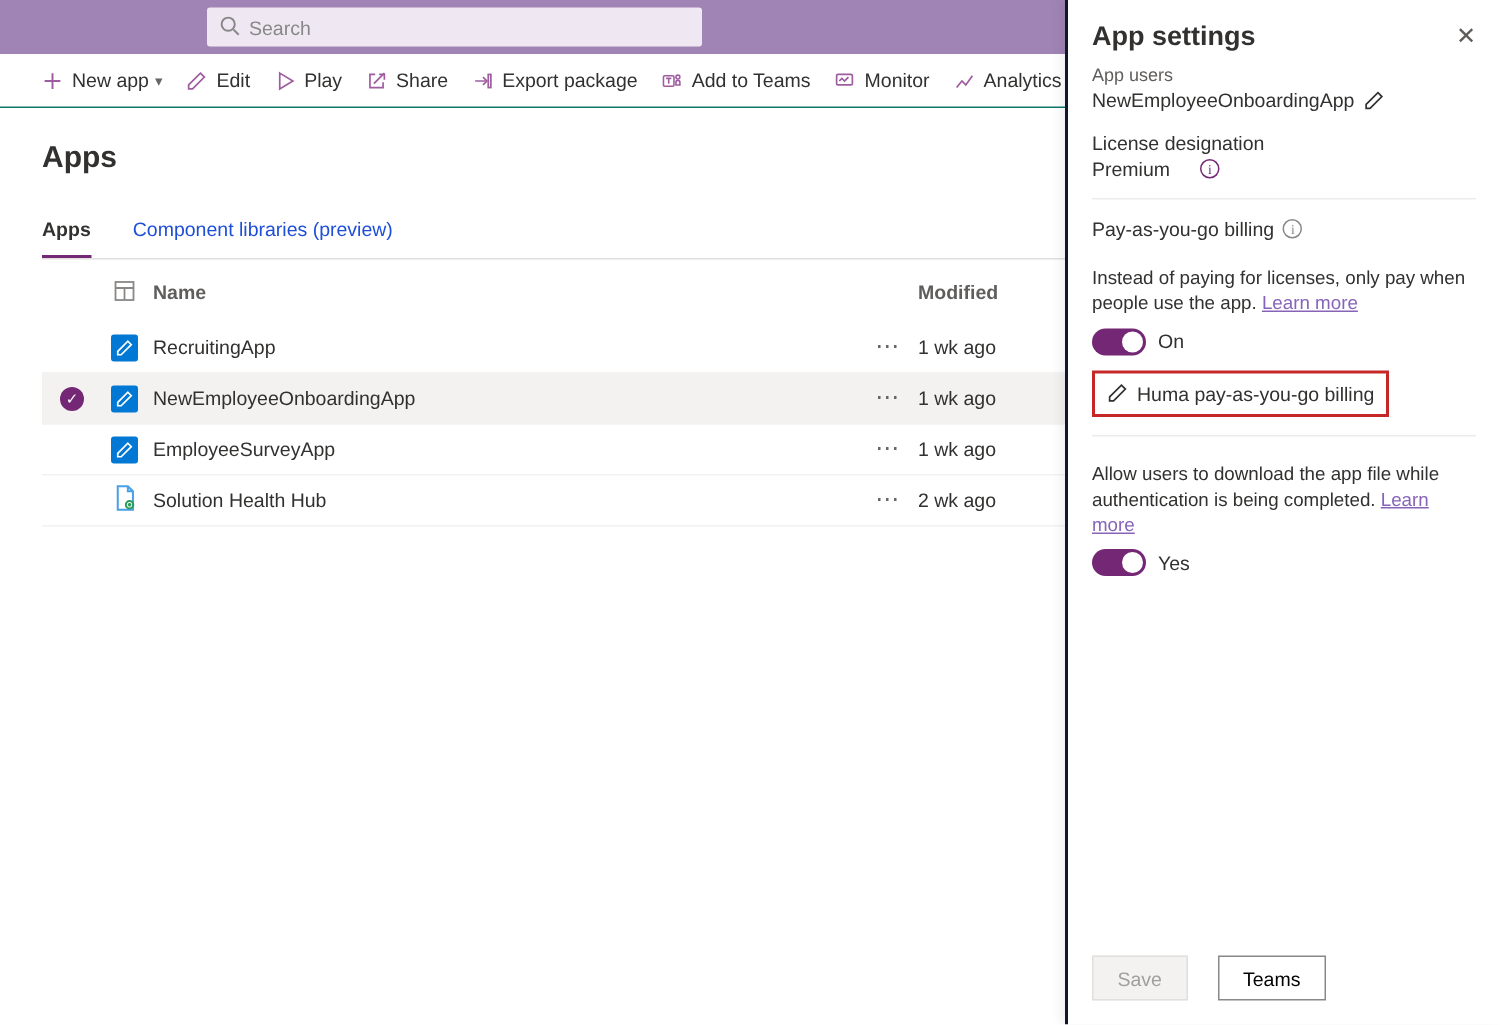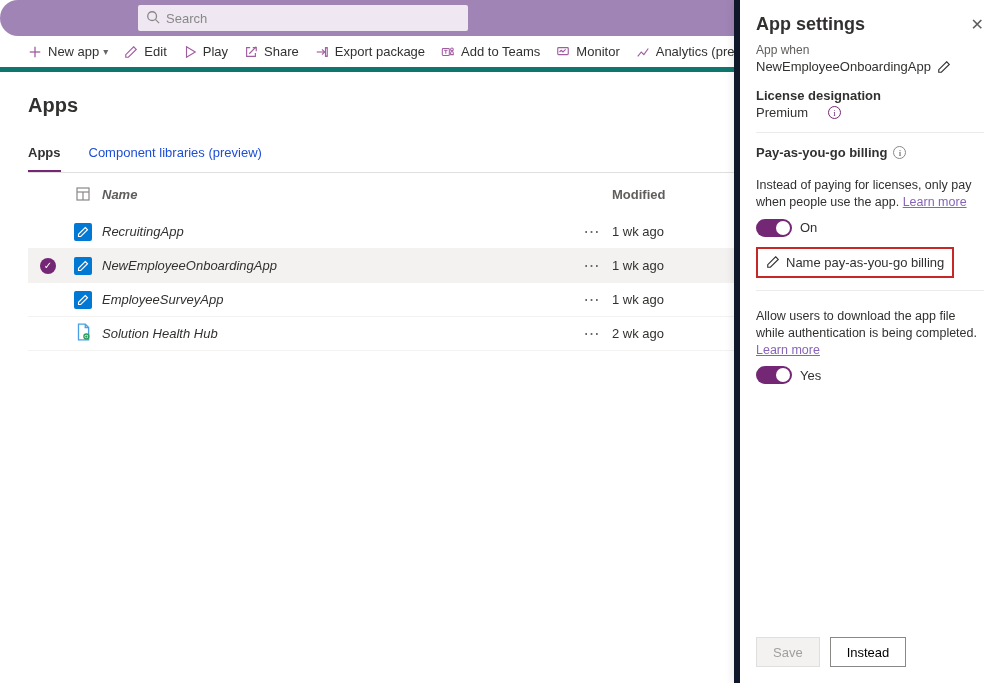--- a/index.html
+++ b/index.html
@@ -1,84 +1,84 @@
 <!DOCTYPE html>
 <html><head>
 <meta charset="utf-8">
 <style>
   * { box-sizing: border-box; margin: 0; padding: 0; font-family: "Segoe UI", Arial, sans-serif; }
   body { width: 1000px; height: 683px; overflow: hidden; background: #fff; position: relative; font-size: 13px; color: #323130; }
 
   
-  .topbar { height: 36px; background: #a084b5; display: flex; align-items: center; padding: 0 12px; color: #fff; border-radius: 18px; }
+  .topbar { height: 36px; background: #a084b5; display: flex; align-items: center; padding: 0 12px; color: #fff; }
   .search-wrap { position: relative; margin-left: 126px; }
   .search-input { width: 330px; height: 26px; padding: 0 8px 0 28px; border: none; border-radius: 2px; background: #efe7f1; font-size: 13px; color: #555; }
   .search-input::placeholder { color: #888; }
   .search-icon { position: absolute; left: 8px; top: 5px; width: 14px; height: 14px; color: #888; }
   .env-block { margin-left: auto; display:flex; align-items:center; gap:6px; font-size:11px; line-height:1.1; color:#f3f3f3; }
   .env-block .env-label { font-size: 10px; opacity: .9; }
   .env-block .env-name { font-size: 12px; }
   .env-icon { width:16px; height:16px; opacity:.9; }
 
   
-  .toolbar { height: 36px; border-bottom: 5px solid #0f766e; display: flex; align-items: center; padding: 0 20px 0 28px; gap: 16px; font-size: 13px; color: #323130; white-space: nowrap; }
+  .toolbar { height: 36px; border-bottom: 1px solid #0f766e; display: flex; align-items: center; padding: 0 20px 0 28px; gap: 16px; font-size: 13px; color: #323130; white-space: nowrap; }
   .tb-item { display: inline-flex; align-items: center; gap: 6px; cursor: pointer; color: #323130; }
   .tb-item svg { width: 14px; height: 14px; }
   .tb-chevron { font-size: 10px; margin-left: -2px; color:#666;}
 
   
   .main { padding: 22px 28px 0 28px; }
   .page-title { font-size: 20px; font-weight: 600; margin-bottom: 20px; }
   .tabs { display: flex; gap: 28px; border-bottom: 1px solid #e1dfdd; font-size: 13px; }
   .tab { padding: 8px 0 10px 0; cursor: pointer; color: #1d4ed8; border-bottom: 2px solid transparent; }
   .tab.active { border-bottom-color: #742774; color:#323130; font-weight:600;}
   
   .grid-header { display:flex; align-items:center; height:42px; font-size:13px; color:#605e5c; font-weight:600; padding: 0 0 0 0;}
   .col-chk { width: 40px; }
   .col-icon { width: 30px; display:flex; align-items:center; justify-content:center;}
-  .col-name { flex: 1 1 auto; padding-left:4px;font-style:italic; }
+  .col-name { flex: 1 1 auto; padding-left:4px; }
   .col-actions { width: 40px; text-align:center; color:#888;}
   .col-modified { width: 160px; }
   .col-owner { width: 180px; }
   .col-trail { width: 20px; }
 
   .cust-icon { width:16px; height:16px; color:#8a8886;}
   
   .row { display:flex; align-items:center; height:34px; font-size:13px; border-bottom:1px solid #f3f2f1; }
   .row.selected { background:#f3f2f1; }
   .row .col-chk { display:flex; align-items:center; justify-content:center;}
   .checkmark { width:16px; height:16px; border-radius:50%; background:#742774; color:#fff; display:flex; align-items:center; justify-content:center; font-size:10px;}
   .app-tile { width:18px; height:18px; border-radius:2px; display:flex; align-items:center; justify-content:center; }
   .app-tile svg { width:12px; height:12px; }
   .tile-purple { background:#0078d4; }
   .doc-icon svg { width:18px; height:18px; }
   .more { font-size:16px; letter-spacing:1px; color:#666; cursor:pointer; line-height:1; }
 
   
-  .panel { position:absolute; top:0; right:0; width:266px; height:683px; background:#fff; border-left:6px solid #0f172a; box-shadow:-2px 0 8px rgba(0,0,0,.08); display:flex; flex-direction:column; }
+  .panel { position:absolute; top:0; right:0; width:290px; height:683px; background:#fff; border-left:2px solid #0f172a; box-shadow:-2px 0 8px rgba(0,0,0,.08); display:flex; flex-direction:column; }
   .panel-inner { padding: 14px 16px 0 16px; flex:1 1 auto; overflow:hidden; font-size:13px; color:#323130;}
   .panel-head { display:flex; align-items:center; justify-content:space-between; margin-bottom:4px;}
   .panel-title { font-size:18px; font-weight:600; }
   .close-x { font-size:16px; color:#605e5c; cursor:pointer; line-height:1;}
   .field-label { font-size:12px; color:#605e5c; margin-top:8px;}
   .app-name-row { display:flex; align-items:center; gap:6px; font-size:13px; margin-top:2px;}
   .section-hr { border:none; border-top:1px solid #edebe9; margin:12px 0; }
-  .section-title { font-size:13px; font-weight:700; display:flex; align-items:center; gap:6px;text-align:right;}
+  .section-title { font-size:13px; font-weight:400; display:flex; align-items:center; gap:6px;text-align:right;}
   .info-i { width:13px; height:13px; border:1px solid #8a8886; border-radius:50%; display:inline-flex; align-items:center; justify-content:center; font-size:9px; color:#8a8886; font-style:normal; font-family:Georgia,serif;}
   .info-i.purple { border-color:#742774; color:#742774; }
   .desc { font-size:12.5px; color:#323130; margin-top:17px; line-height:1.35;}
   .desc a, .link { color:#8764b8; text-decoration:underline; cursor:pointer;}
   .toggle-row { display:flex; align-items:center; gap:8px; margin-top:8px; font-size:13px;}
   .toggle { width:36px; height:18px; border-radius:9px; background:#742774; position:relative; cursor:pointer;}
   .toggle::after { content:""; position:absolute; right:2px; top:2px; width:14px; height:14px; border-radius:50%; background:#fff;}
   .edit-box { margin-top:10px; border:2px solid #c62828; padding:6px 8px; display:inline-flex; align-items:center; gap:6px; font-size:13px; cursor:pointer;}
   .edit-box svg { width:14px; height:14px; }
   .premium-row { display:flex; align-items:center; gap:20px; margin-top:2px; font-size:13px;}
 
-  .panel-footer { padding:10px 16px 16px 16px; display:flex; gap:10px; }
+  .panel-footer { padding:10px 16px 16px 16px; display:flex; gap:20px; }
   .btn { height:30px; padding:0 16px; font-size:13px; border:1px solid #8a8886; background:#fff; cursor:pointer; }
   .btn.primary { background:#f3f2f1; border-color:#e1dfdd; color:#a19f9d; }
   
   svg { flex-shrink:0; }
 </style>
 </head>
 <body>
 
 <div class="topbar">
   <div class="search-wrap">
@@ -258,21 +258,21 @@
       </div>
     </div>
 </div>
 
 <div class="panel">
   <div class="panel-inner">
     <div class="panel-head">
       <div class="panel-title">App settings</div>
       <div class="close-x">✕</div>
     </div>
-    <div class="field-label">App when</div>
+    <div class="field-label">App users</div>
     <div class="app-name-row">
       <span>NewEmployeeOnboardingApp</span>
       <svg width="14" height="14" viewBox="0 0 16 16" fill="none" stroke="#323130" stroke-width="1.3">
           <path d="M11 2l3 3L5 14H2v-3L11 2z"></path>
         </svg>
     </div>
 
     <div class="section-title" style="margin-top:14px;">License designation</div>
     <div class="premium-row">
       <span>Premium</span>
@@ -289,30 +289,30 @@
       <span>Instead of paying for licenses, only pay when people use the app. </span><a class="link">Learn more</a>
     </div>
     <div class="toggle-row">
       <div class="toggle"></div>
       <span>On</span>
     </div>
     <div class="edit-box">
       <svg viewBox="0 0 16 16" fill="none" stroke="#323130" stroke-width="1.3">
           <path d="M11 2l3 3L5 14H2v-3L11 2z"></path>
         </svg>
-      <span>Name pay-as-you-go billing</span>
+      <span>Huma pay-as-you-go billing</span>
     </div>
 
     <hr class="section-hr">
 
     <div class="desc">
       <span>Allow users to download the app file while authentication is being completed. </span><a class="link">Learn more</a>
     </div>
     <div class="toggle-row">
       <div class="toggle"></div>
       <span>Yes</span>
     </div>
   </div>
   <div class="panel-footer">
     <button class="btn primary">Save</button>
-    <button class="btn">Instead</button>
+    <button class="btn">Teams</button>
   </div>
 </div>
 
 </body></html>

